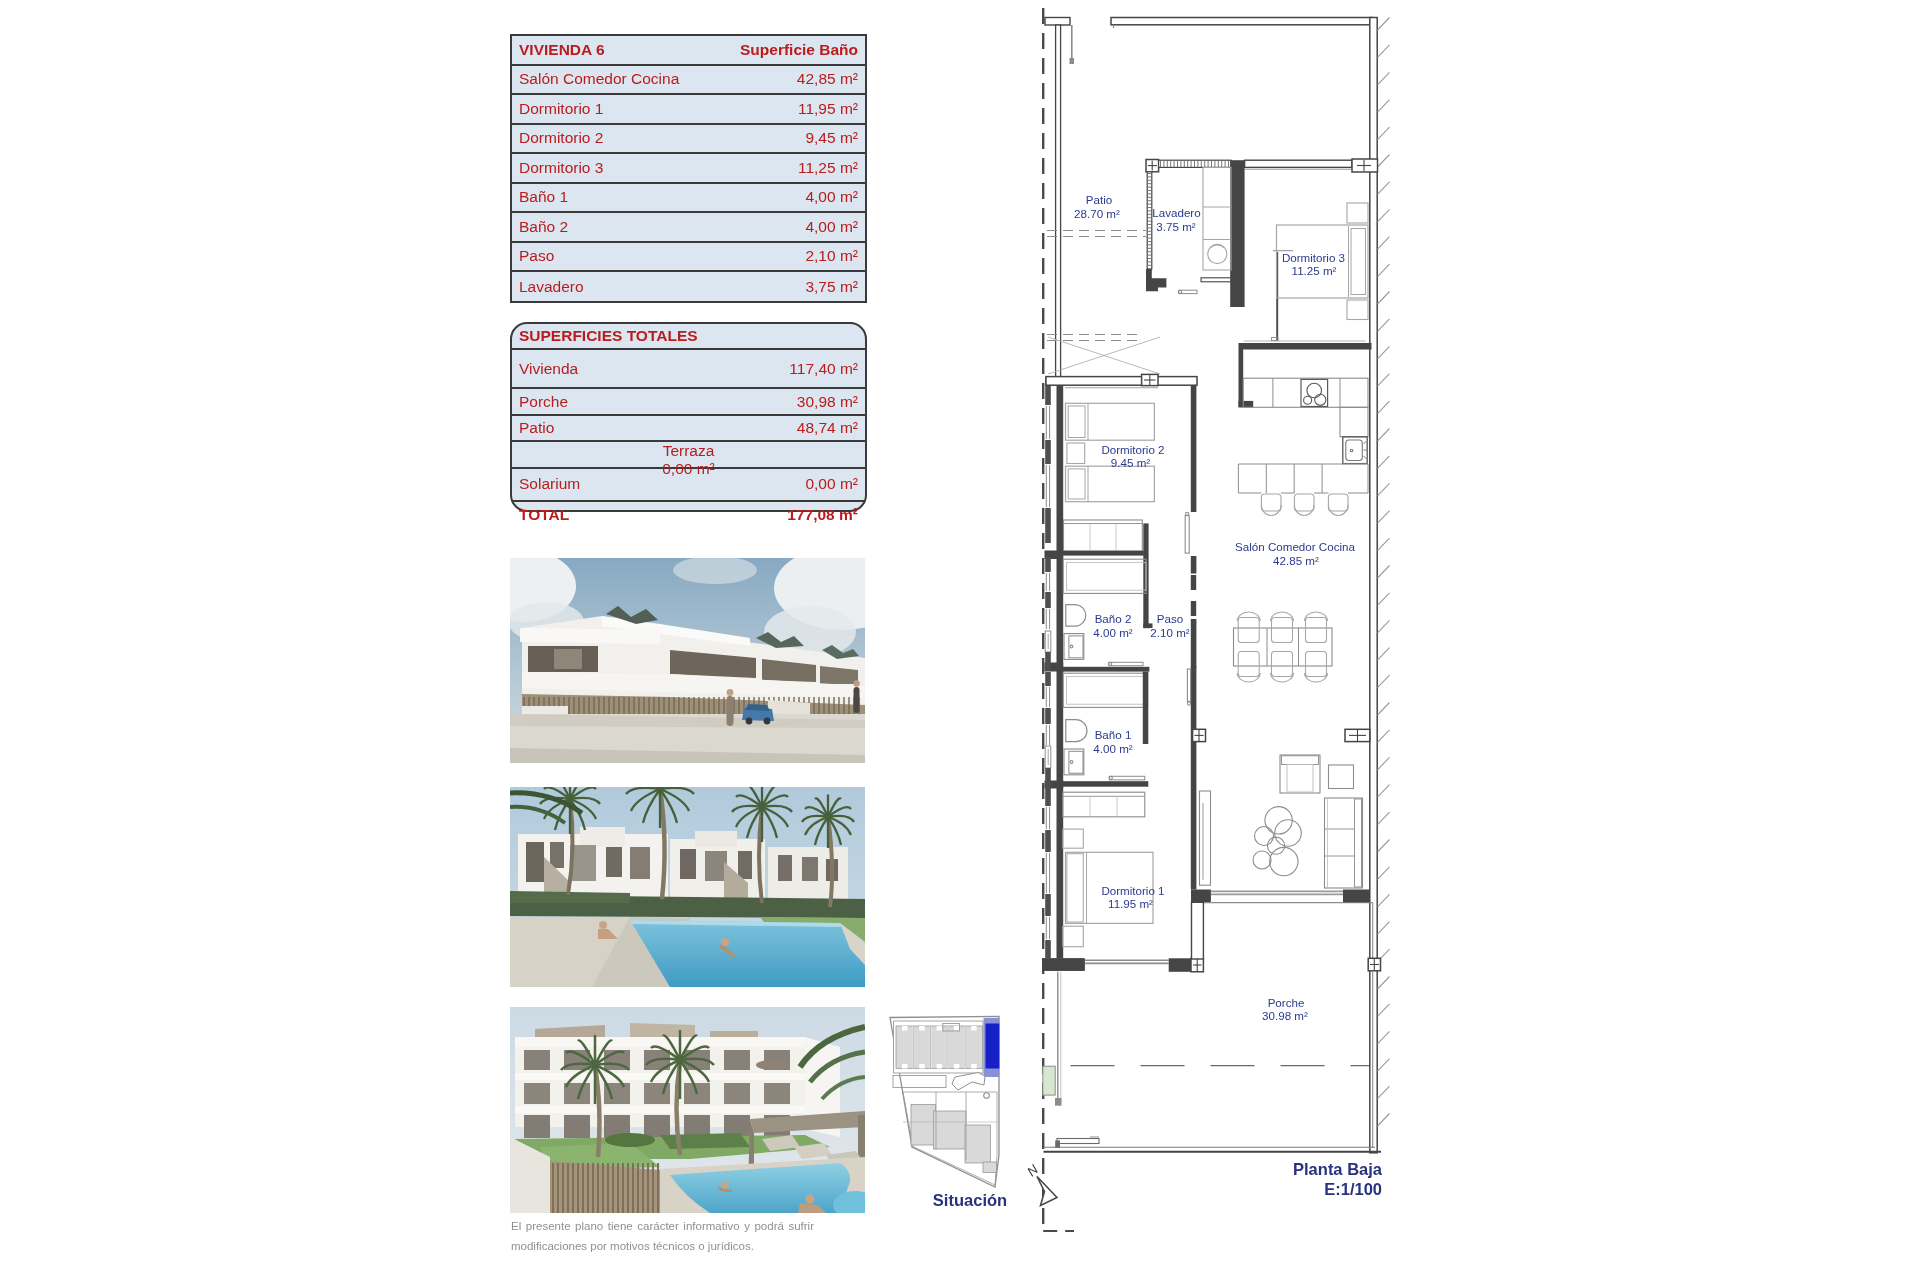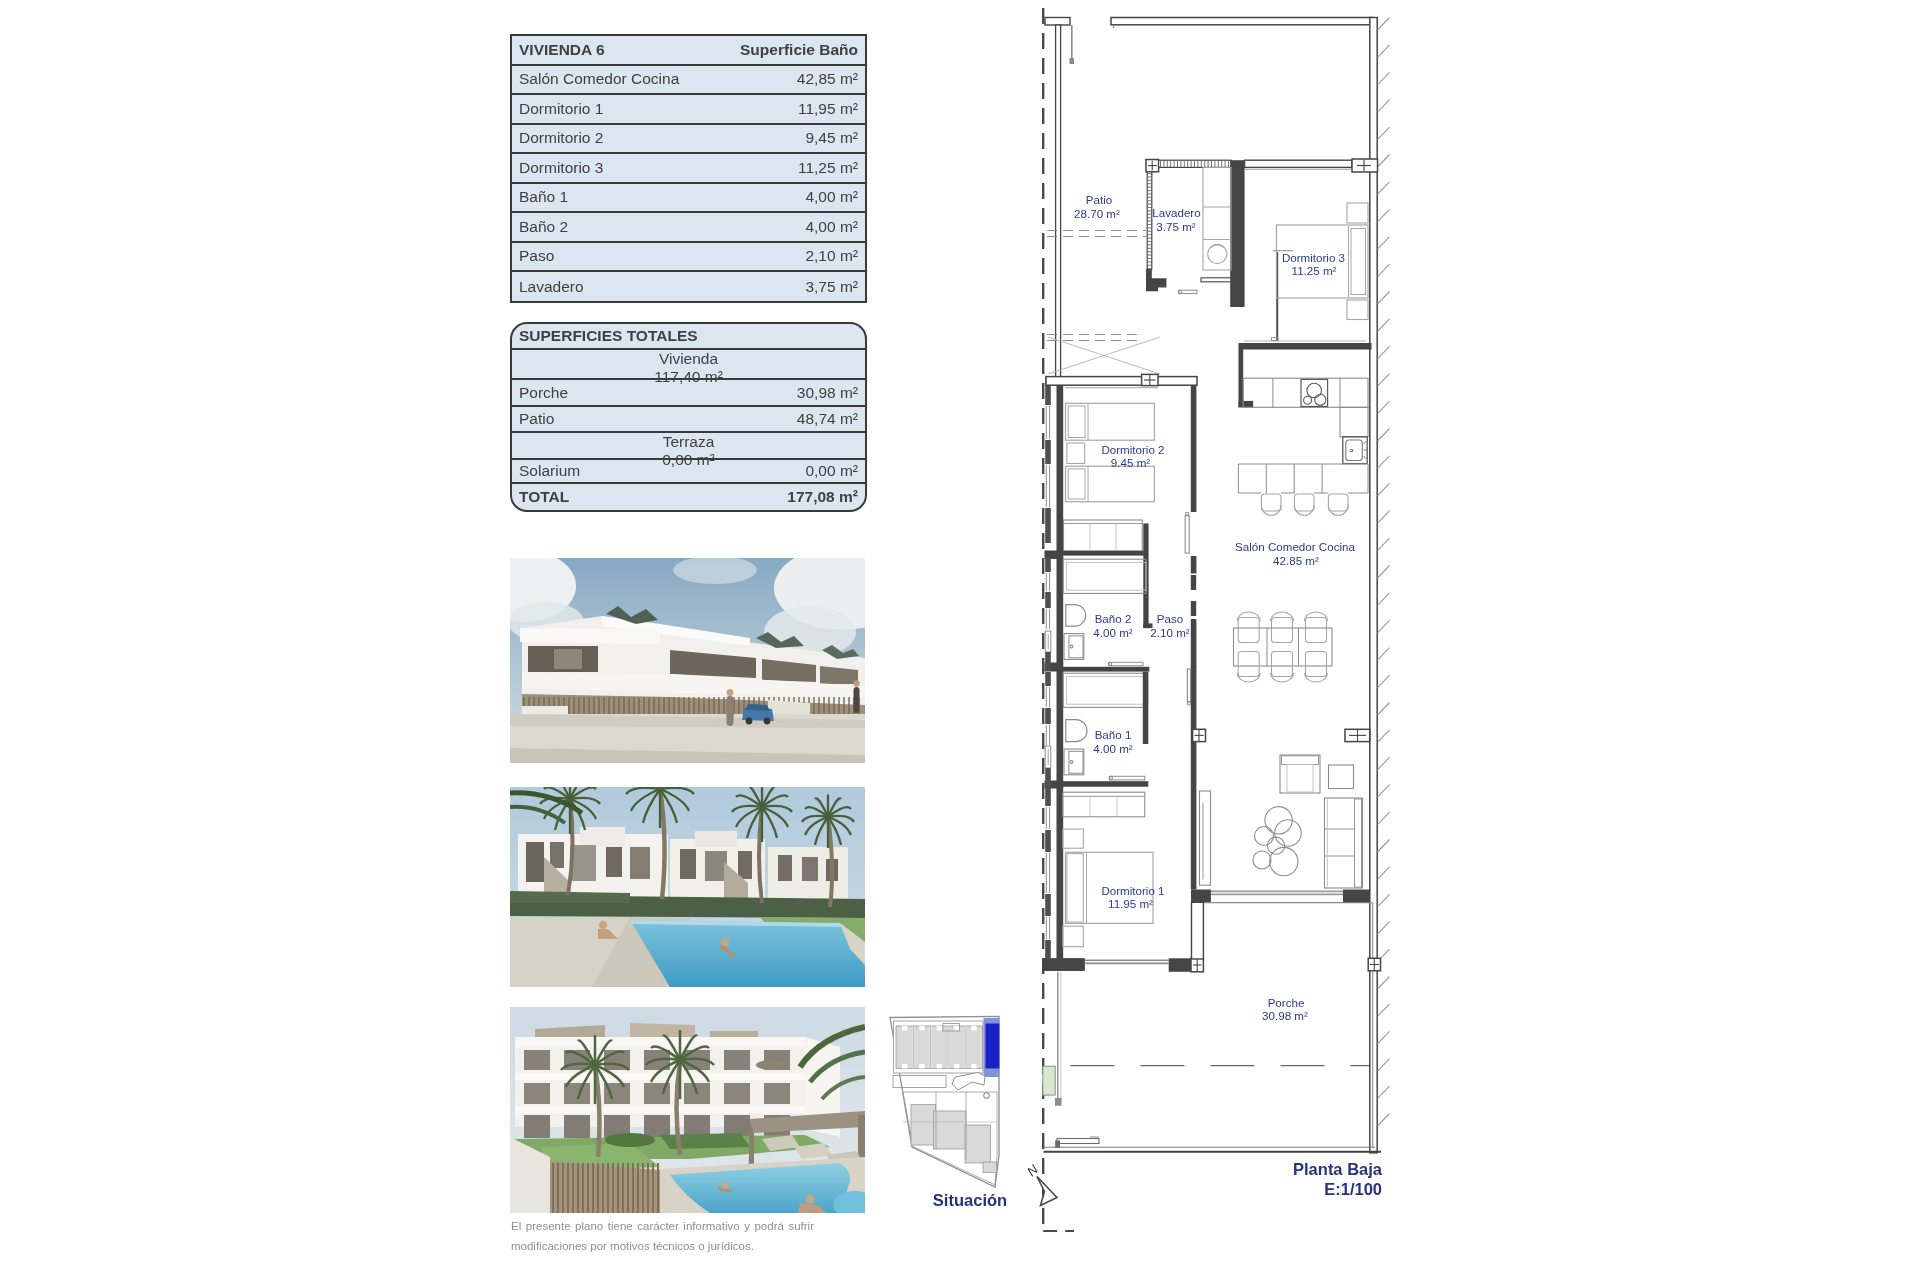--- a/index.html
+++ b/index.html
@@ -1,18 +1,18 @@
 <!DOCTYPE html>
 <html><head><meta charset="utf-8">
 <style>
 html,body{margin:0;padding:0;background:#fff;}
 body{width:1920px;height:1280px;position:relative;overflow:hidden;
  font-family:"Liberation Sans",sans-serif;}
 .tbl{position:absolute;box-sizing:border-box;border:2px solid #3a3a3a;
- background:#dce6f1;color:#404040;}
+ background:#dce6f1;color:#b91c1c;}
 .tbl .r{box-sizing:border-box;border-bottom:2px solid #3a3a3a;display:flex;
  justify-content:space-between;align-items:center;padding:0 7px;}
 .tbl .r:last-child{border-bottom:none;}
 .b{font-weight:bold;}
 #disc{position:absolute;left:511px;top:1216px;width:303px;font-size:11.5px;
  line-height:20px;color:#909090;text-align:justify;}
 </style></head>
 <body>
 
 <div class="tbl" style="left:510px;top:34px;width:357px;height:269px;font-size:15.5px;">
@@ -51,37 +51,37 @@
  <div class="r" style="height:29.3px;">
       <span>Lavadero</span>
       <span>3,75 m²</span>
     </div>
 </div>
 
 <div class="tbl" style="left:510px;top:322px;width:357px;height:190px;font-size:15.5px;border-radius:17px;">
  <div class="r" style="height:26.4px;">
       <span class="b">SUPERFICIES TOTALES</span>
     </div>
- <div class="r" style="height:30px;flex-direction:column;">
+ <div class="r" style="height:39px;">
       <span>Vivienda</span>
       <span>117,40 m²</span>
     </div>
  <div class="r" style="height:26.4px;">
       <span>Porche</span>
       <span>30,98 m²</span>
     </div>
  <div class="r" style="height:26.4px;">
       <span>Patio</span>
       <span>48,74 m²</span>
     </div>
  <div class="r" style="height:26.4px;flex-direction:column;">
       <span>Terraza</span>
       <span>0,00 m²</span>
     </div>
- <div class="r" style="height:24px;">
+ <div class="r" style="height:33px;">
       <span>Solarium</span>
       <span>0,00 m²</span>
     </div>
  <div class="r" style="height:26.2px;">
       <span class="b">TOTAL</span>
       <span class="b">177,08 m²</span>
     </div>
 </div>
 
 <div id="disc">El presente plano tiene carácter informativo y podrá sufrir modificaciones por motivos técnicos o jurídicos.</div>

